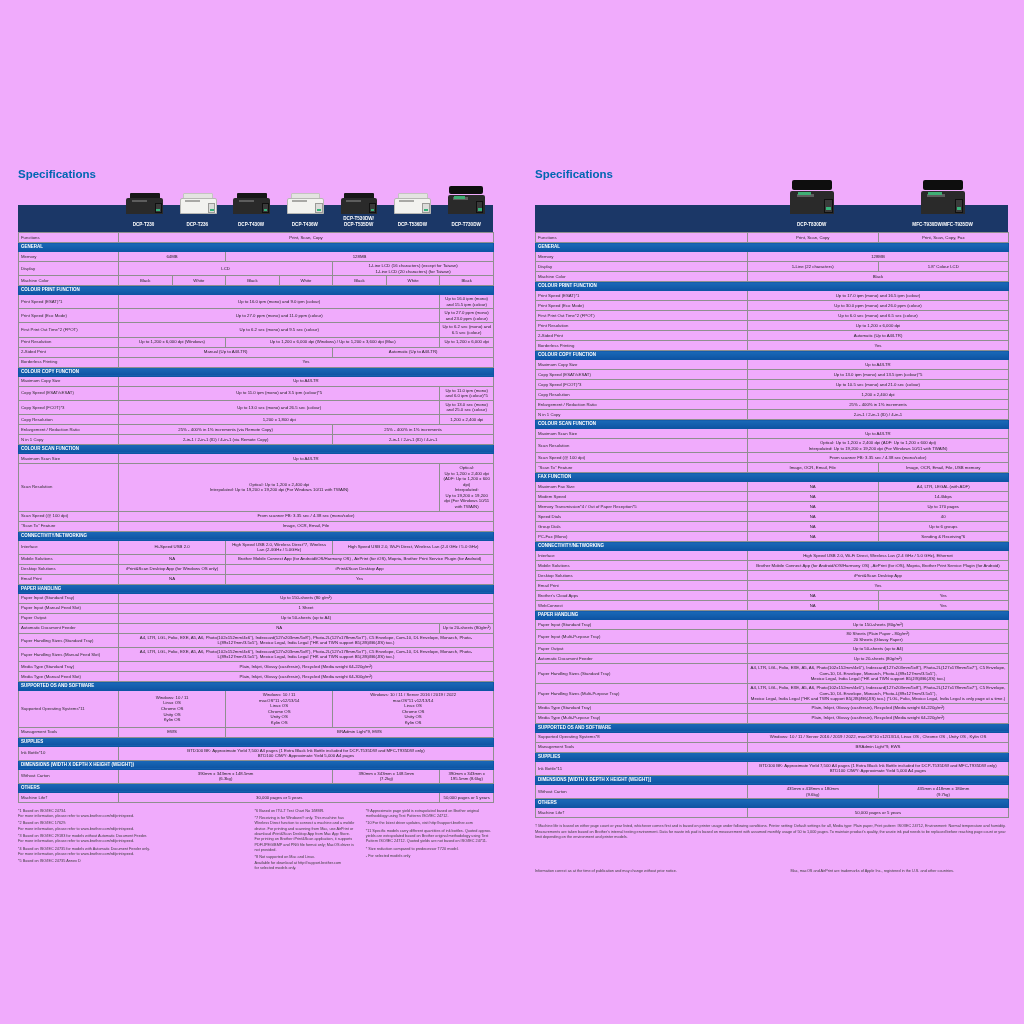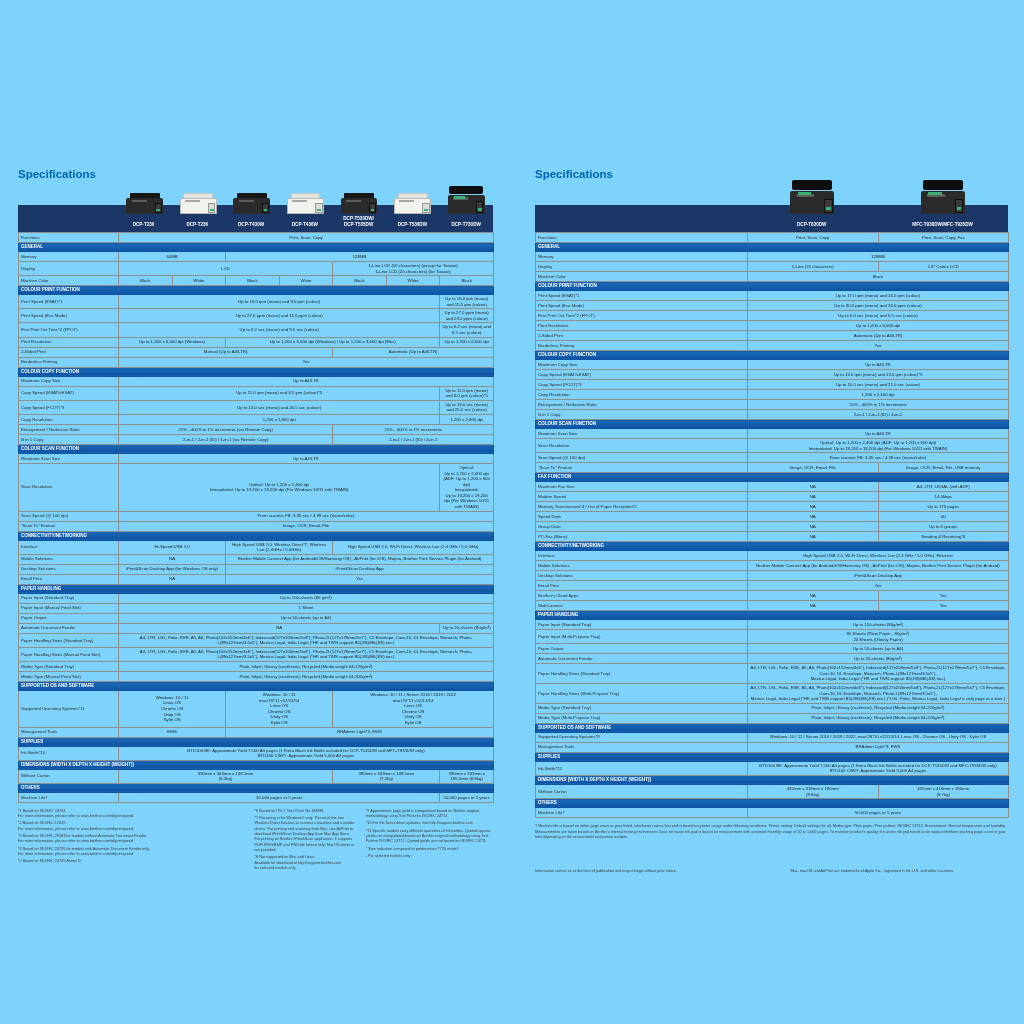--- a/index.html
+++ b/index.html
@@ -1,17 +1,17 @@
 <!DOCTYPE html>
 <html><head>
 <meta charset="utf-8">
 <style>
   html,body{margin:0;padding:0;background:#fff;}
   body{font-family:"Liberation Sans","DejaVu Sans",sans-serif;}
-  .sheet{position:relative;width:1024px;height:1024px;background:#7dd3fc;overflow:hidden;}
+  .sheet{position:relative;width:1024px;height:1024px;background:#f0abfc;overflow:hidden;}
   .panel{position:absolute;top:168px;}
   .panel-left{left:18px;width:475px;}
   .panel-right{left:535px;width:473px;}
   .spec-title{color:#0066b2;font-weight:bold;font-size:11.5px;margin:0 0 4px 0;}
   
   .img-strip{display:flex;align-items:flex-end;height:30px;position:relative;z-index:2;margin-bottom:-9px;}
   .img-cell{display:flex;justify-content:center;align-items:flex-end;}
   .name-band{display:flex;background:#1b3767;color:#fff;min-height:27px;align-items:flex-end;}
   .name-cell{font-size:4.6px;font-weight:bold;text-align:center;padding:2px 1px 4px 1px;white-space:pre-line;line-height:1.3;}
   

